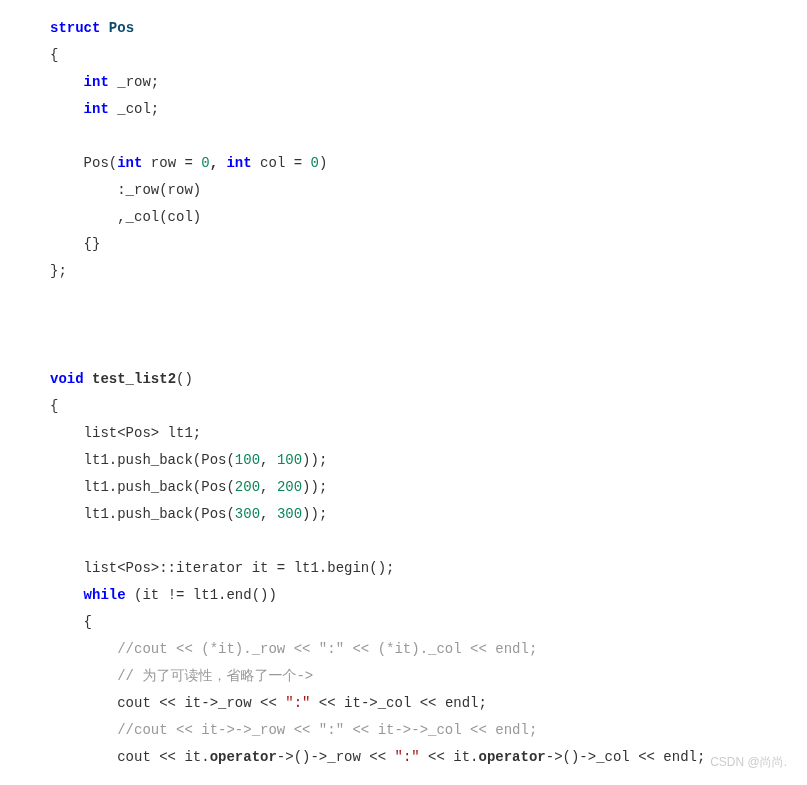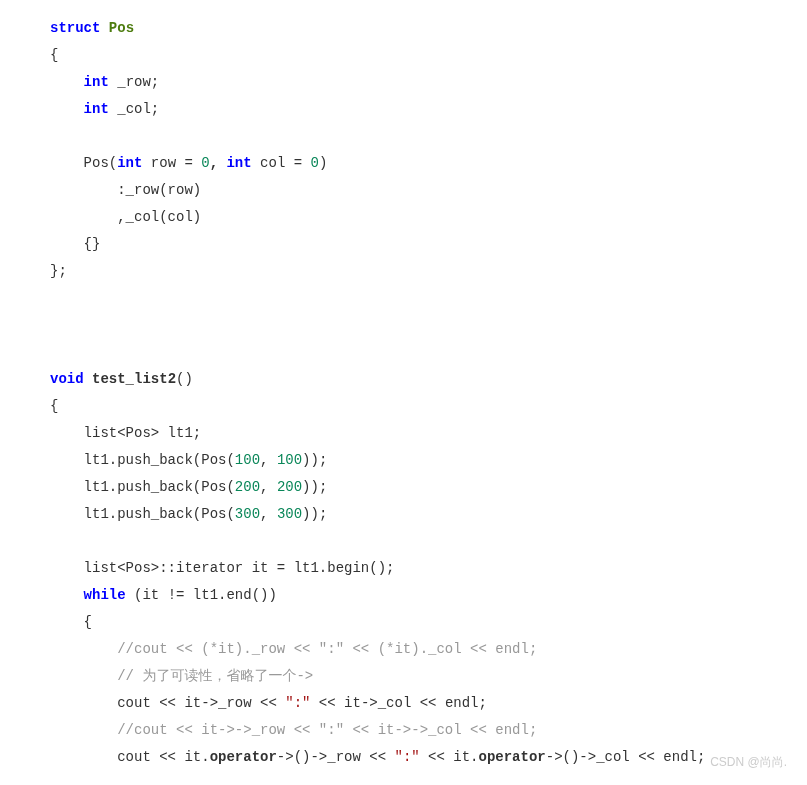--- a/index.html
+++ b/index.html
@@ -11,21 +11,21 @@
       line-height: 27px;
       color: #333;
       position: relative;
       width: 807px;
       box-sizing: border-box;
     }
     .code-container {
       white-space: pre;
     }
     .kw { color: #0000ff; font-weight: bold; text-align: right; }
-    .type { color: #4d7c0f; }
+    .type { color: #0c4a6e; }
     .num { color: #098658; }
     .str { color: #a31515; }
     .comment { color: #999999; }
     .bold { font-weight: bold; }
     .watermark {
       position: absolute;
       bottom: 10px;
       right: 20px;
       color: #cccccc;
       font-size: 12px;

